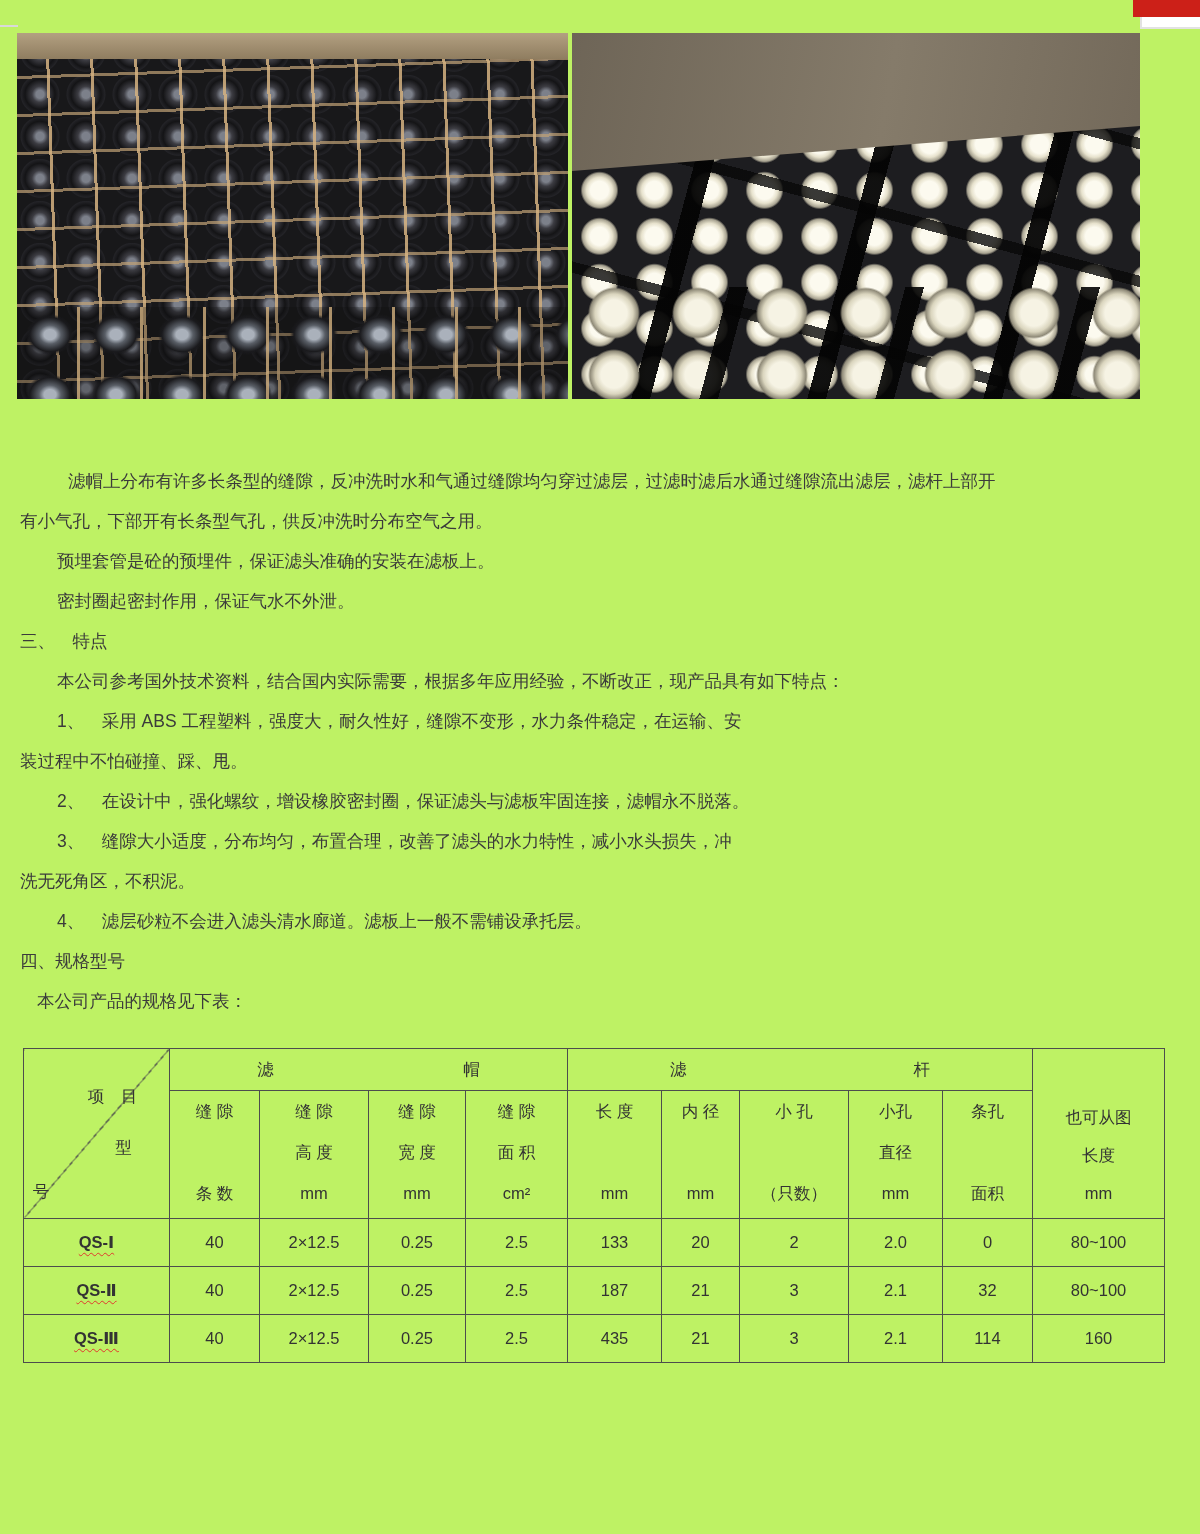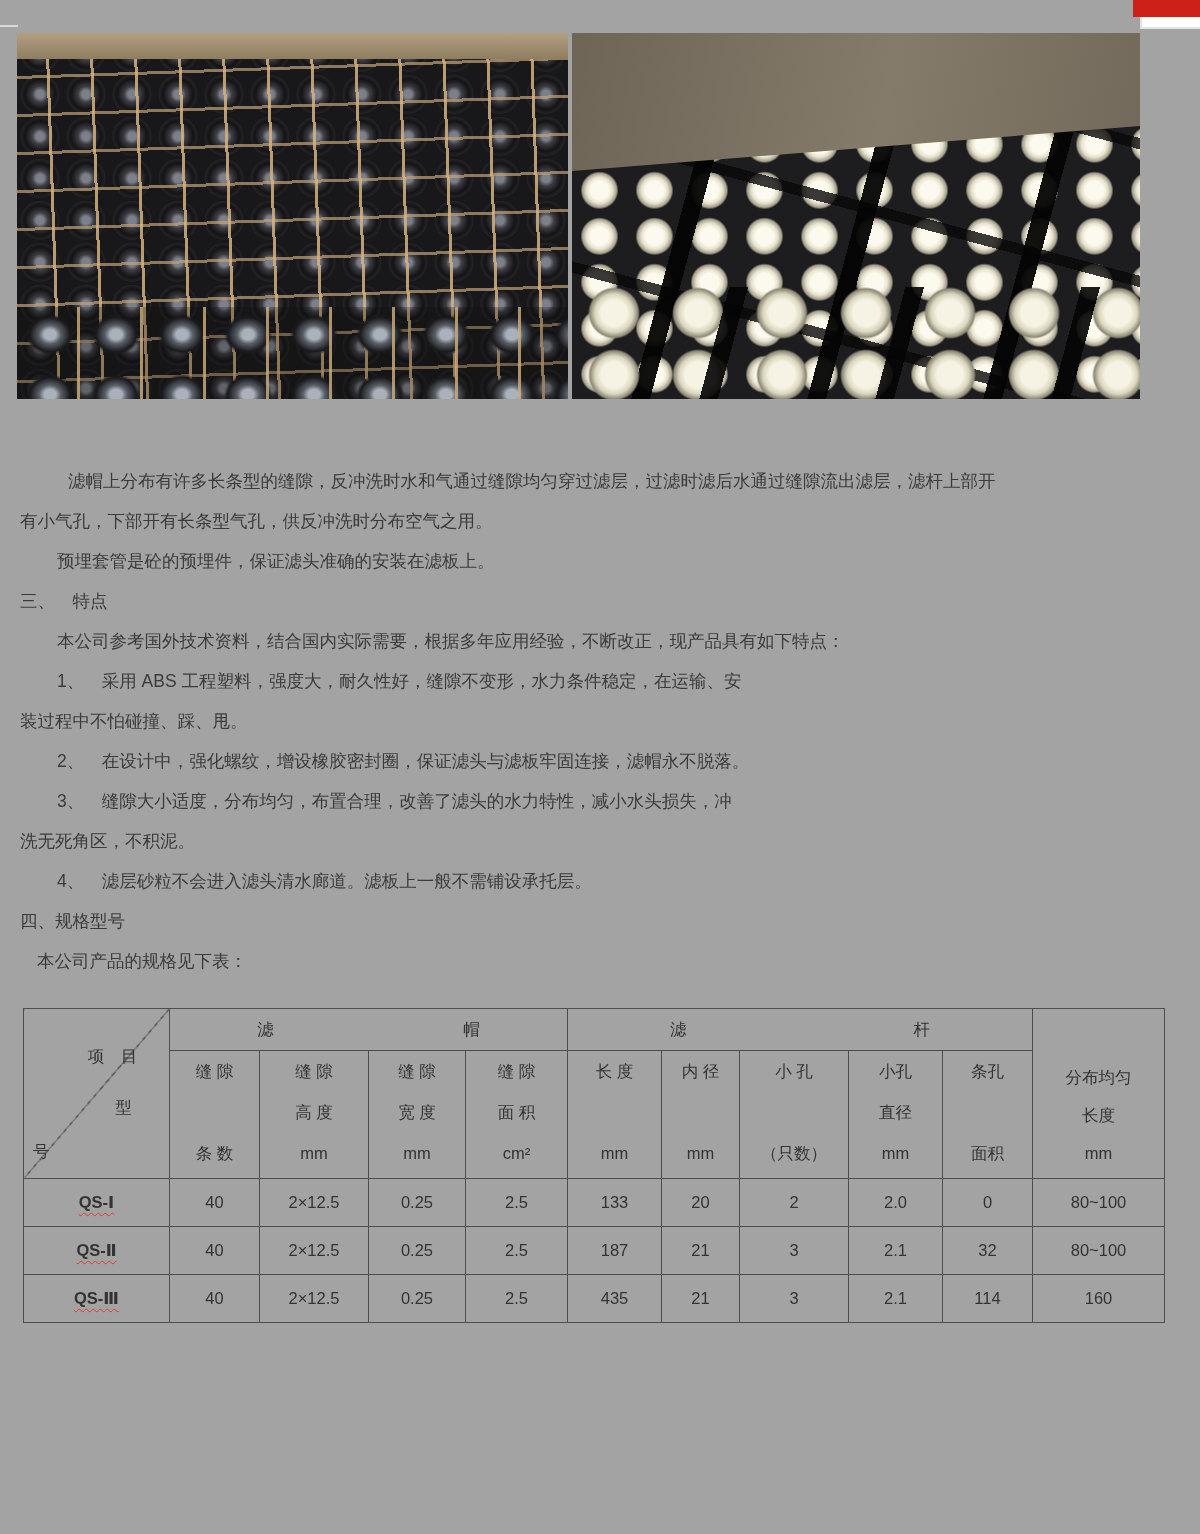--- a/index.html
+++ b/index.html
@@ -1,17 +1,17 @@
 <!DOCTYPE html>
 <html><head>
 <meta charset="utf-8">
 <style>
   html,body{margin:0;padding:0;background:#ffffff;}
   body{width:1200px;font-family:"Liberation Sans","DejaVu Sans",sans-serif;color:#3b3b3b;}
-  .page{position:relative;width:1200px;height:1534px;overflow:hidden;background:#a3a3a3;}
+  .page{position:relative;width:1200px;height:1534px;overflow:hidden;background:#bef264;}
 
   
   .topbar{position:relative;height:33px;}
   .corner-box{position:absolute;top:0;right:0;width:58px;height:27px;background:#fff;
     border-left:2px solid #e2e2e2;border-bottom:2px solid #e2e2e2;}
   .red-tab{position:absolute;top:0;right:0;width:67px;height:17px;background:#cc2018;}
   .top-left-line{position:absolute;top:25px;left:0;width:18px;height:2px;background:#d9d9d9;}
 
   
   .photos{display:flex;gap:4px;padding-left:17px;}
@@ -85,20 +85,21 @@
 
   <div class="photos">
     <div class="photo photo-left"></div>
     <div class="photo photo-right"></div>
   </div>
 
   <div class="body-text">
     <div class="ln ind-lg">滤帽上分布有许多长条型的缝隙，反冲洗时水和气通过缝隙均匀穿过滤层，过滤时滤后水通过缝隙流出滤层，滤杆上部开</div>
     <div class="ln">有小气孔，下部开有长条型气孔，供反冲洗时分布空气之用。</div>
     <div class="ln ind-1">预埋套管是砼的预埋件，保证滤头准确的安装在滤板上。</div>
+    <div class="ln ind-1">密封圈起密封作用，保证气水不外泄。</div>
     <div class="ln">三、　特点</div>
     <div class="ln ind-1">本公司参考国外技术资料，结合国内实际需要，根据多年应用经验，不断改正，现产品具有如下特点：</div>
     <div class="ln ind-1">1、　采用 ABS 工程塑料，强度大，耐久性好，缝隙不变形，水力条件稳定，在运输、安</div>
     <div class="ln">装过程中不怕碰撞、踩、甩。</div>
     <div class="ln ind-1">2、　在设计中，强化螺纹，增设橡胶密封圈，保证滤头与滤板牢固连接，滤帽永不脱落。</div>
     <div class="ln ind-1">3、　缝隙大小适度，分布均匀，布置合理，改善了滤头的水力特性，减小水头损失，冲</div>
     <div class="ln">洗无死角区，不积泥。</div>
     <div class="ln ind-1">4、　滤层砂粒不会进入滤头清水廊道。滤板上一般不需铺设承托层。</div>
     <div class="ln">四、规格型号</div>
     <div class="ln ind-sm">本公司产品的规格见下表：</div>
@@ -132,21 +133,21 @@
         </div>
       </td>
       <td colspan="5">
         <div class="group-cell">
           <span>滤</span>
           <span>杆</span>
         </div>
       </td>
       <td rowspan="2">
         <div class="lastcol-cell-inner">
-          <div class="hl">分布均匀</div>
+          <div class="hl">也可从图</div>
           <div class="hl">长度</div>
           <div class="hl">mm</div>
         </div>
       </td>
     </tr>
     <tr class="sub-row">
       <td>
         <div class="hl">缝 隙</div>
         <div class="hl"></div>
         <div class="hl">条 数</div>

